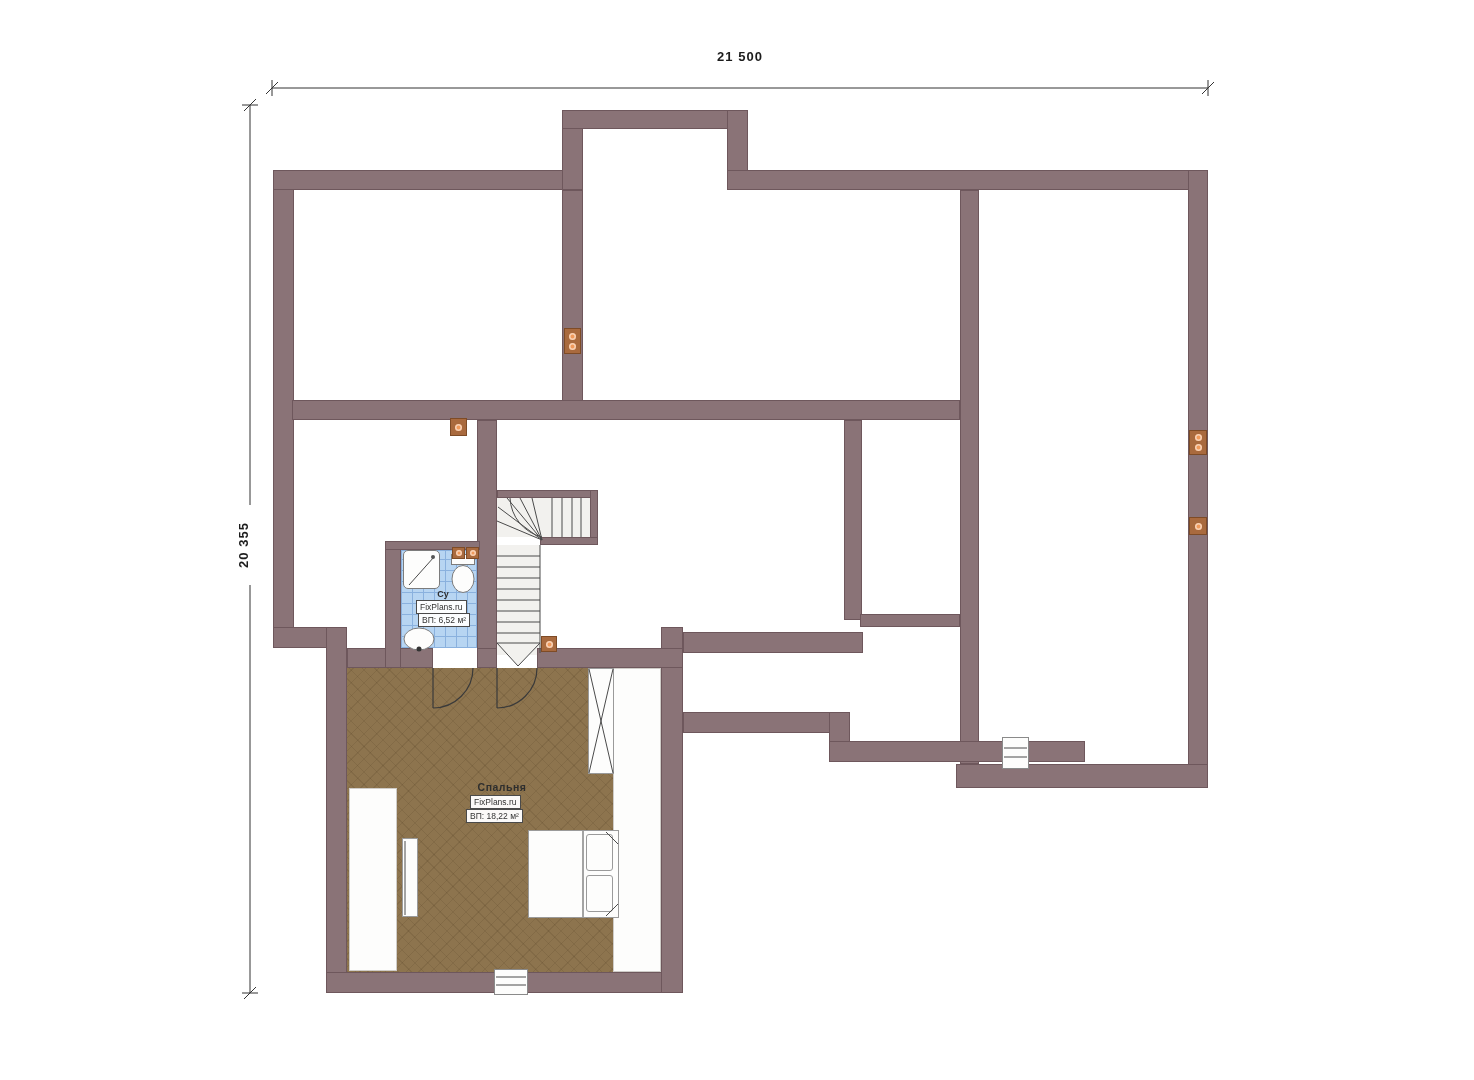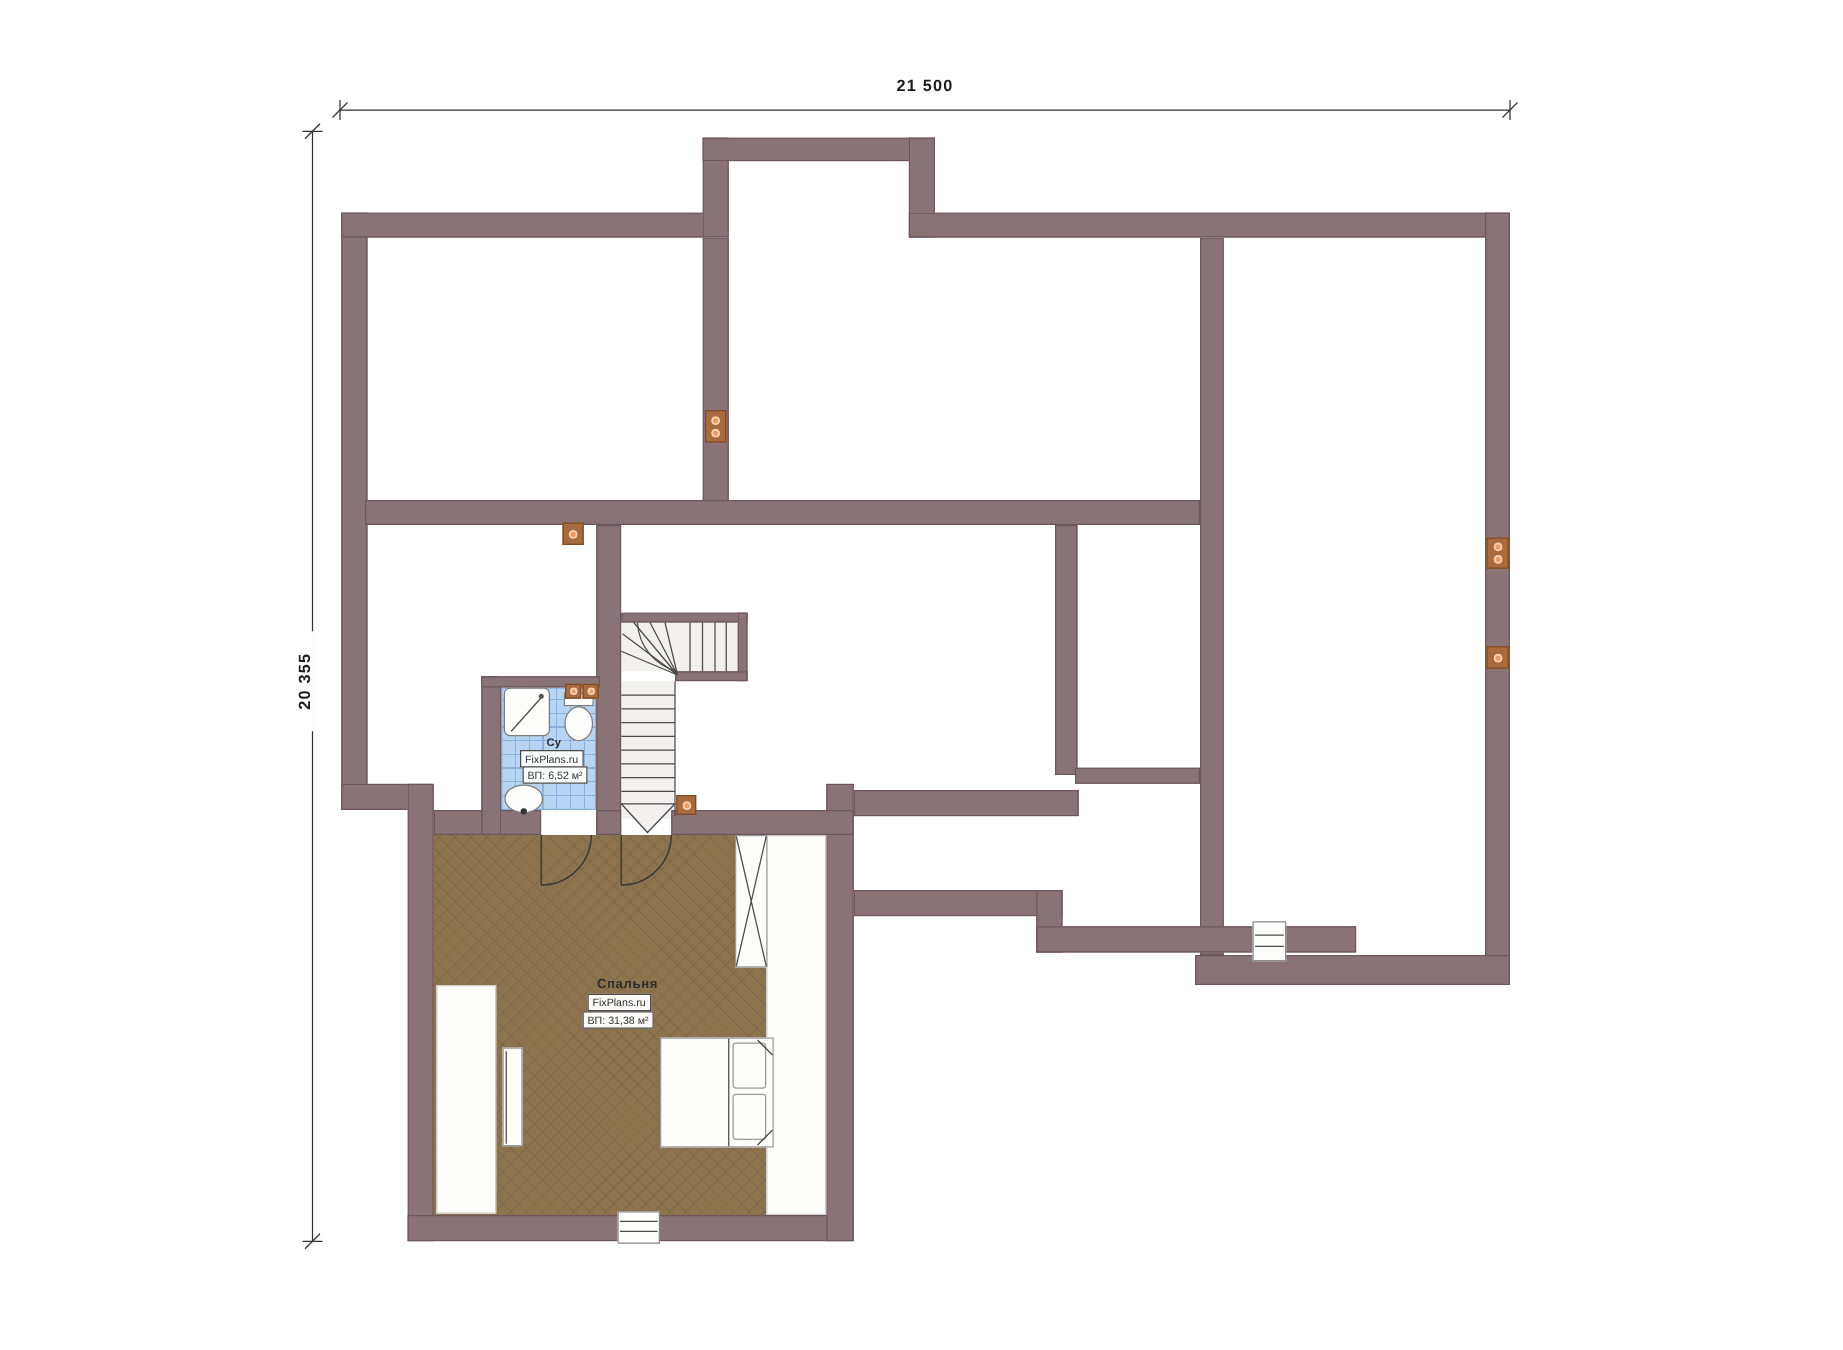--- a/index.html
+++ b/index.html
@@ -164,24 +164,24 @@
       <span class="dot"></span>
     </div>
   <div class="socket" style="left:1189px;top:430px;width:18px;height:25px;">
       <span class="dot"></span>
       <span class="dot"></span>
     </div>
   <div class="socket" style="left:1189px;top:517px;width:18px;height:18px;">
       <span class="dot"></span>
     </div>
 
-  <div class="label dim-label" style="left:680px;top:61px;width:120px;">21 500</div>
+  <div class="label dim-label" style="left:680px;top:49px;width:120px;">21 500</div>
   <div class="label dim-label" style="left:236px;top:585px;width:80px;transform:rotate(-90deg);transform-origin:0 0;">20 355</div>
 
   <div class="label room-name" style="left:428px;top:589px;width:30px;font-size:9px;">Су</div>
   <div class="tag-box" style="left:416px;top:600px;">FixPlans.ru</div>
   <div class="tag-box" style="left:418px;top:613px;">ВП: 6,52 м²</div>
 
   <div class="label room-name" style="left:462px;top:781px;width:80px;font-size:10.5px;letter-spacing:0.5px;">Спальня</div>
   <div class="tag-box" style="left:470px;top:795px;">FixPlans.ru</div>
-  <div class="tag-box" style="left:466px;top:809px;">ВП: 31,38 м²</div>
+  <div class="tag-box" style="left:466px;top:809px;">ВП: 18,22 м²</div>
 
 </div>
 
 </body></html>

